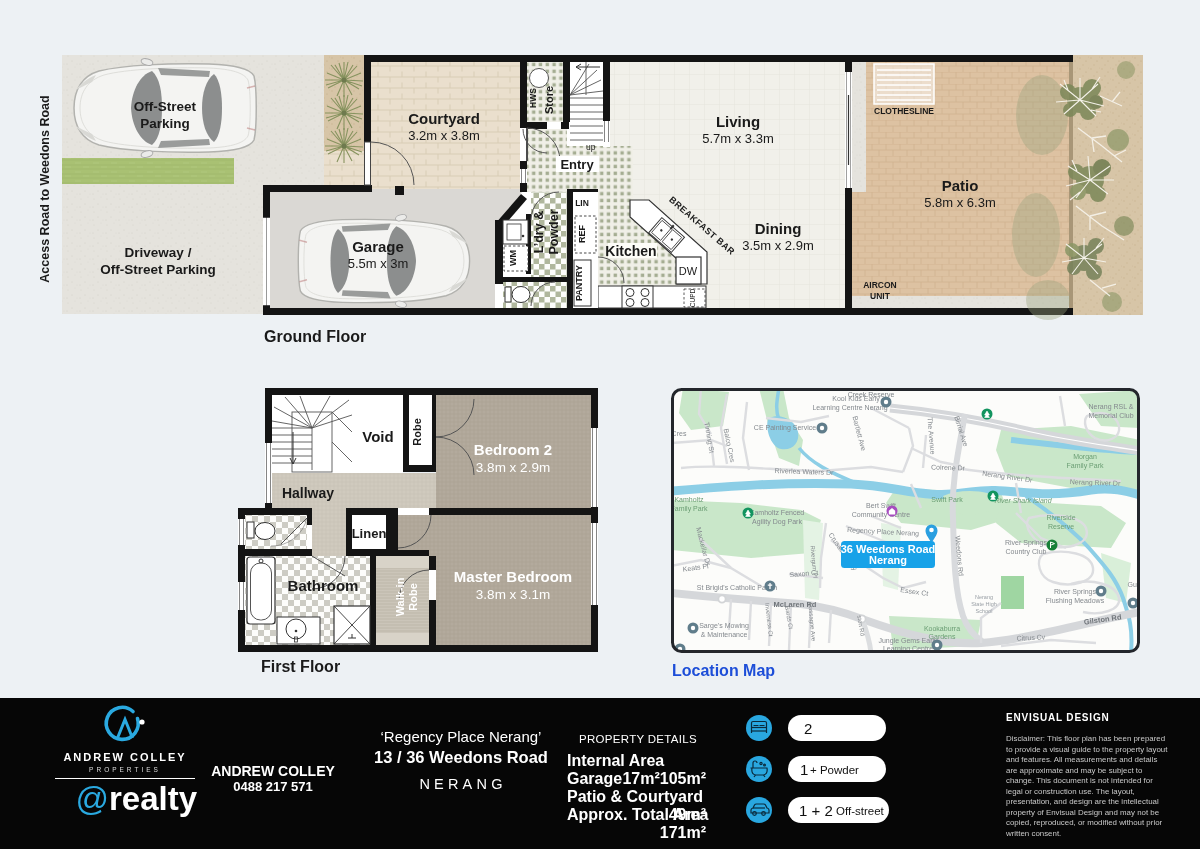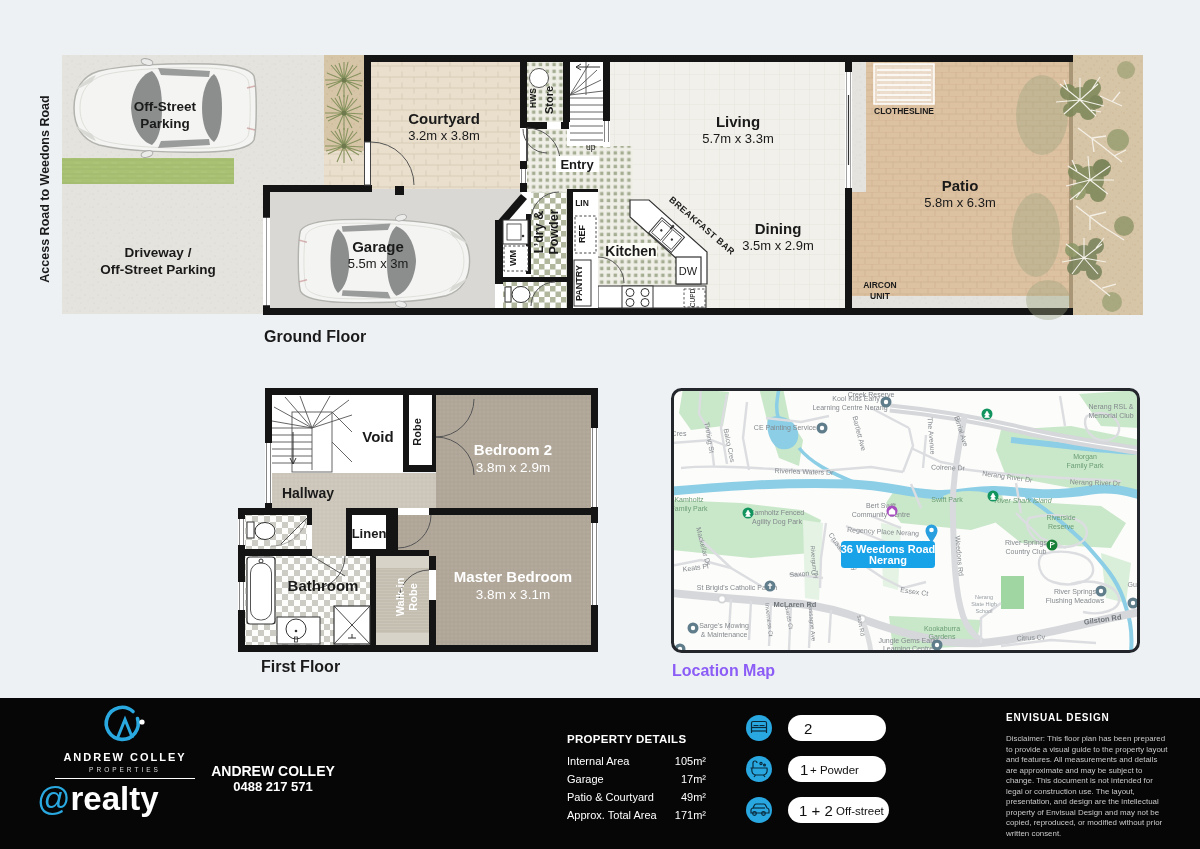--- a/index.html
+++ b/index.html
@@ -814,44 +814,49 @@
 <circle cx="260.5" cy="142" r="2.3" fill="#fff"></circle>
 
 <rect x="170" y="153" width="94" height="27" rx="3.5" fill="#18a2e8"></rect>
 <text x="217" y="164.5" font-size="11" font-weight="bold" fill="#ffffff" text-anchor="middle">36 Weedons Road</text>
 <text x="217" y="176" font-size="11" font-weight="bold" fill="#ffffff" text-anchor="middle">Nerang</text>
 </g>
 
 <rect x="1.5" y="1.5" width="466" height="262" rx="9" fill="none" stroke="#23262b" stroke-width="3"></rect>
 </svg>
 
-<div class="abs" style="left:672px;top:662px;font-size:16px;font-weight:bold;color:#8b5cf6">Location Map</div>
+<div class="abs" style="left:672px;top:662px;font-size:16px;font-weight:bold;color:#1d4ed8">Location Map</div>
 
 <div class="abs" style="left:0;top:698px;width:1200px;height:151px;background:#060606"></div>
 
 <svg class="abs" style="left:95px;top:701px" width="60" height="60" viewBox="0 0 60 60">
 <path d="M 42.5,17.5 A 16 16 0 1 1 38,10.5" fill="none" stroke="#2aa9e0" stroke-width="3.6" stroke-linecap="round"></path>
 <path d="M22.5,37 L30,18.5 L37.5,37" fill="none" stroke="#2aa9e0" stroke-width="3"></path>
 <circle cx="47" cy="21" r="2.6" fill="#ffffff"></circle>
 </svg>
 
 <div class="abs" style="left:30px;top:751px;width:190px;text-align:center;color:#fff;font-size:11px;font-weight:bold;letter-spacing:2px;white-space:nowrap">ANDREW COLLEY</div>
 
 <div class="abs" style="left:45px;top:766px;width:160px;text-align:center;color:#ddd;font-size:6.5px;letter-spacing:3px">PROPERTIES</div>
 
 <div class="abs" style="left:55px;top:778px;width:140px;height:1.3px;background:#fff"></div>
 
-<div class="abs" style="left:37px;top:780px;width:160px;text-align:left;font-size:33px;font-weight:bold;color:#fff"><span style="color:#2aa9e0;font-weight:normal">@</span>realty</div>
+<div class="abs" style="left:37px;top:780px;width:160px;text-align:right;font-size:33px;font-weight:bold;color:#fff"><span style="color:#2aa9e0;font-weight:normal">@</span>realty</div>
 
 <div class="abs" style="left:193px;top:764px;width:160px;text-align:center;color:#fff;font-size:14px;font-weight:bold;line-height:1.1">ANDREW COLLEY<br><span style="font-size:13px">0488 217 571</span></div>
 
-
-<div class="abs" style="left:567px;top:733px;color:#fff;font-size:11.5px;font-weight:bold;letter-spacing:0.3px">PROPERTY DETAILS</div>
-
-<div class="abs" style="left:567px;top:752px;width:139px;color:#fff;font-size:11px;font-weight:normal;line-height:18px;white-space:nowrap">
+<div class="abs" style="left:361px;top:727px;width:200px;text-align:center;color:#fff;line-height:1.25">
+<span style="font-size:15px">‘Regency Place Nerang’</span><br>
+<span style="font-size:16.5px;font-weight:bold">13 / 36 Weedons Road</span><br>
+<span style="font-size:14.5px;letter-spacing:4.2px;display:inline-block;margin-top:7px;margin-left:4px">NERANG</span>
+</div>
+
+<div class="abs" style="left:579px;top:733px;color:#fff;font-size:11.5px;font-weight:normal;letter-spacing:0.3px">PROPERTY DETAILS</div>
+
+<div class="abs" style="left:567px;top:752px;width:139px;color:#fff;font-size:16px;font-weight:bold;line-height:18px;white-space:nowrap">
 <div>Internal Area<span style="float:right">105m²</span></div>
 <div>Garage<span style="float:right">17m²</span></div>
 <div>Patio &amp; Courtyard<span style="float:right">49m²</span></div>
 <div>Approx. Total Area<span style="float:right">171m²</span></div>
 </div>
 
 <svg class="abs" style="left:744px;top:702px" width="160" height="136" viewBox="0 0 160 136">
 
 <circle cx="15" cy="26" r="13" fill="#29a7e0"></circle>
 <g stroke="#0a2a3c" stroke-width="1.2" fill="none">

